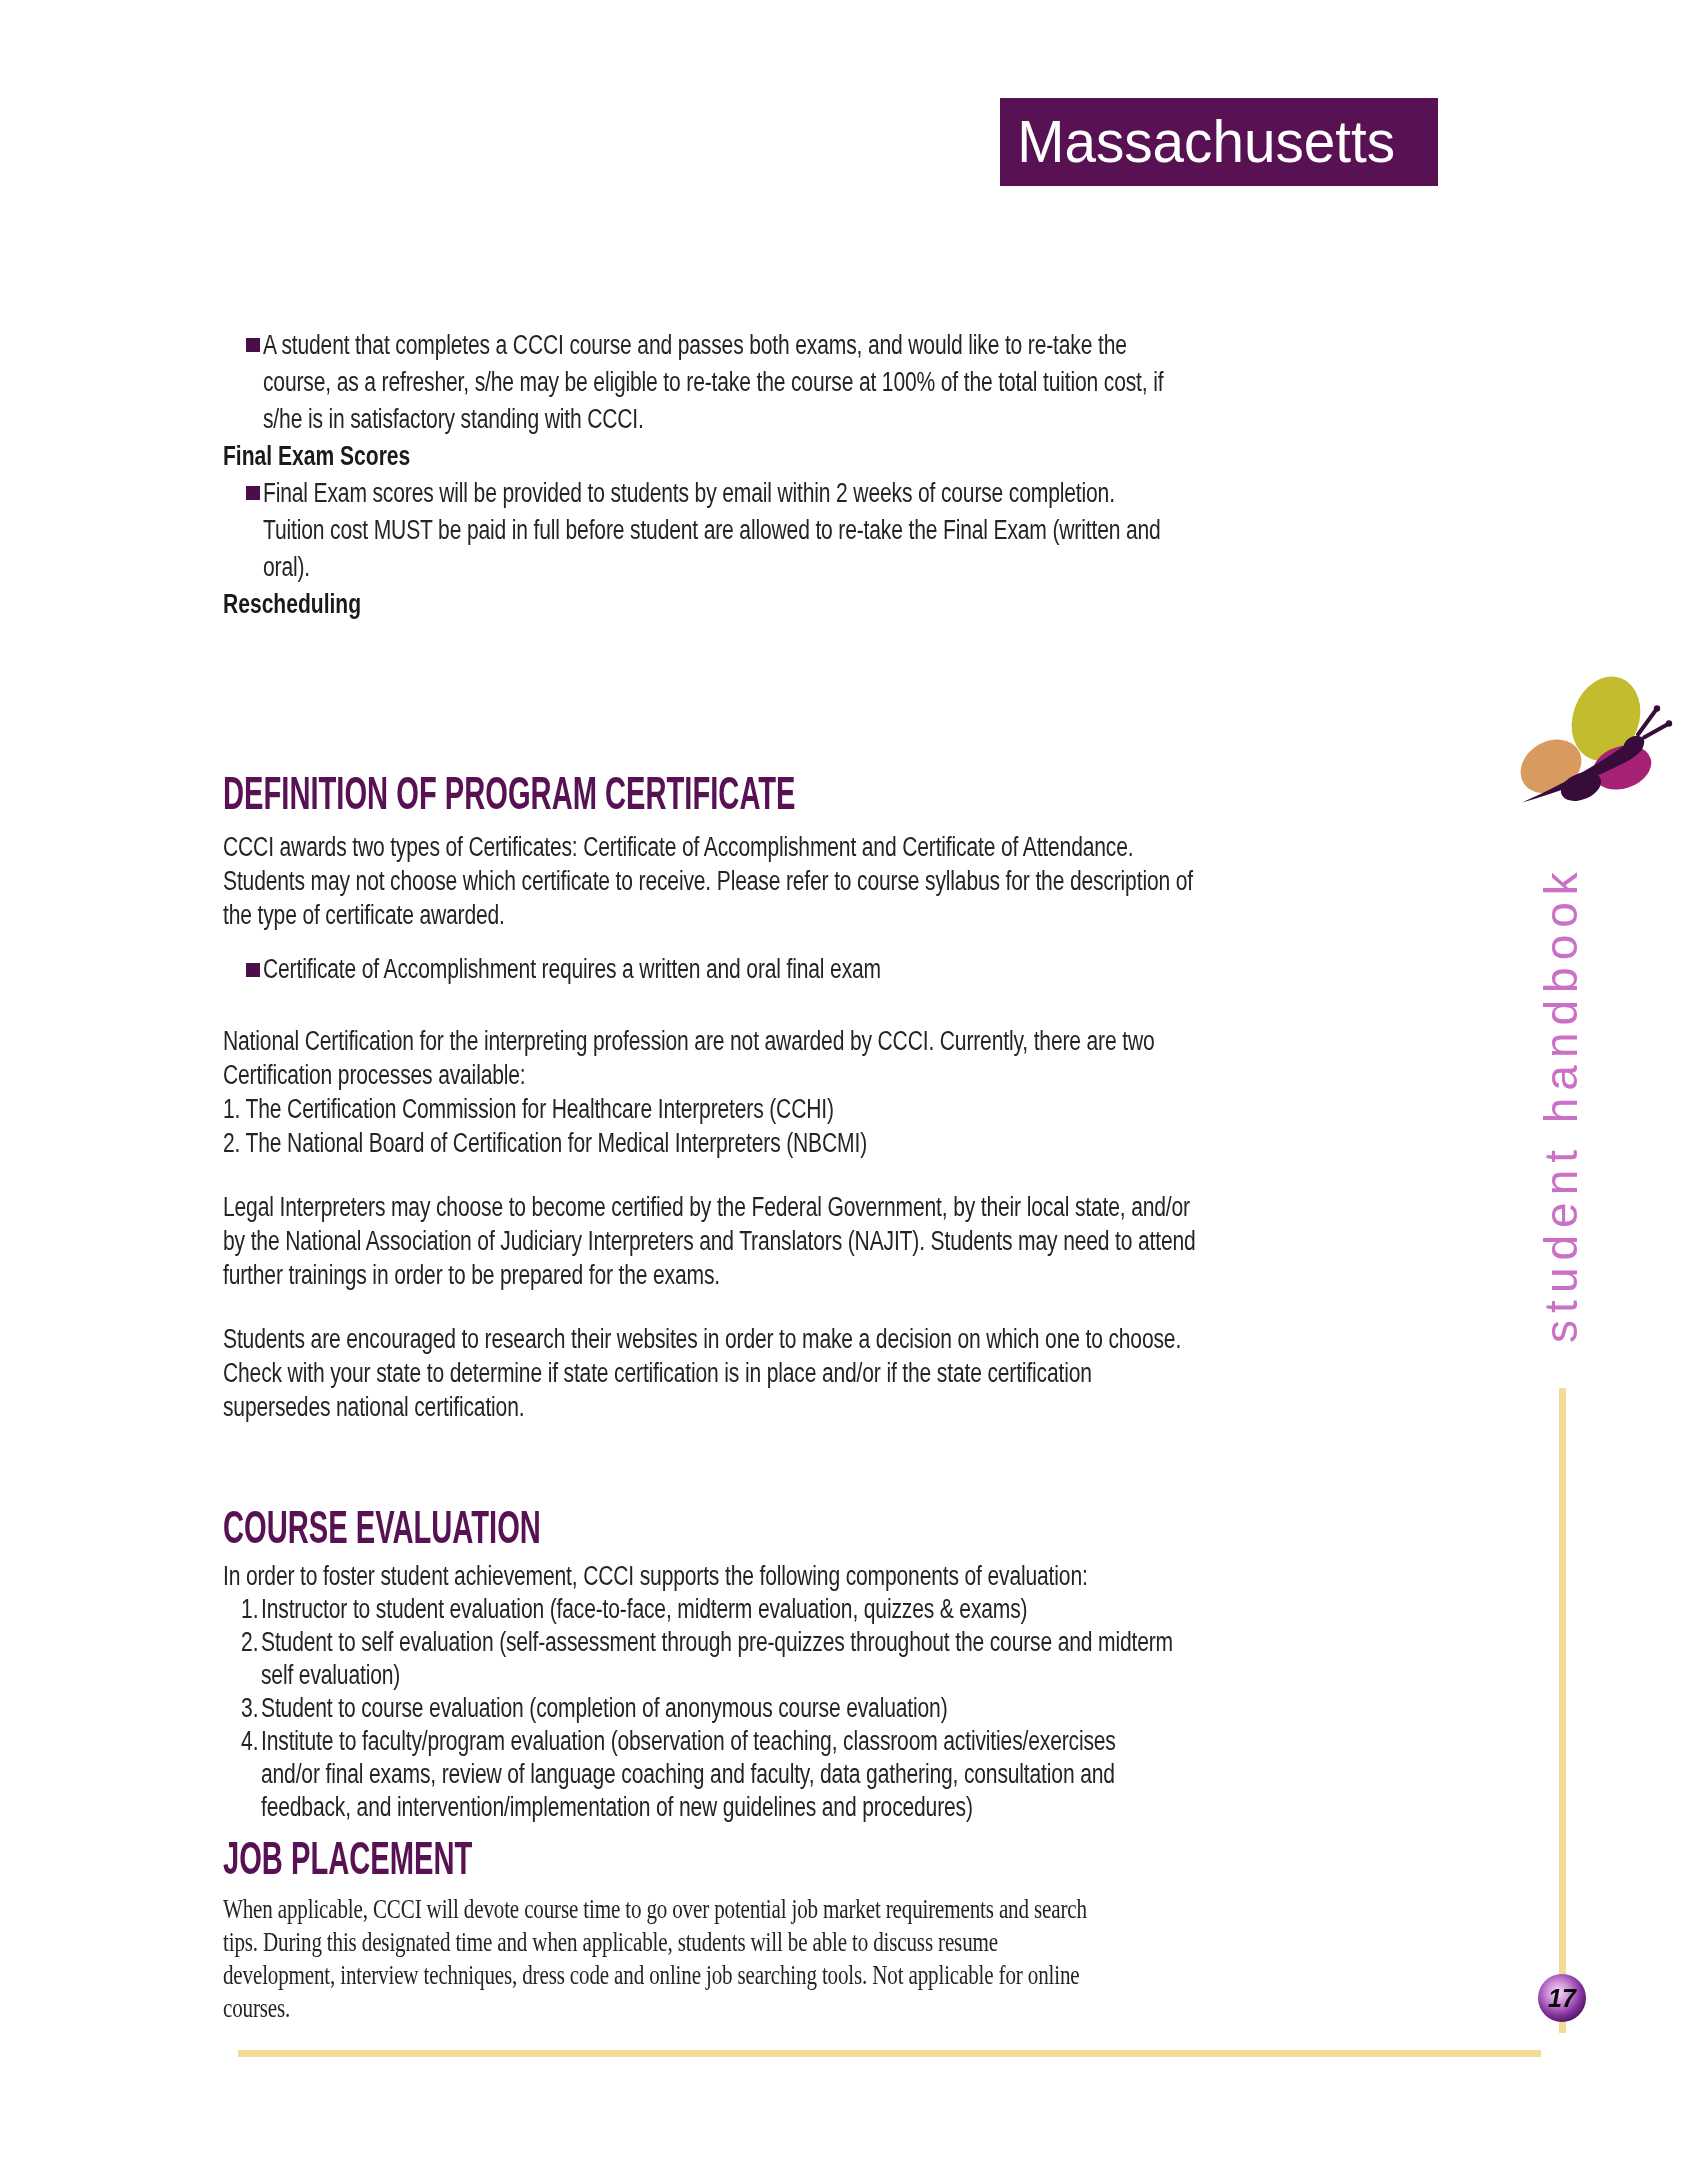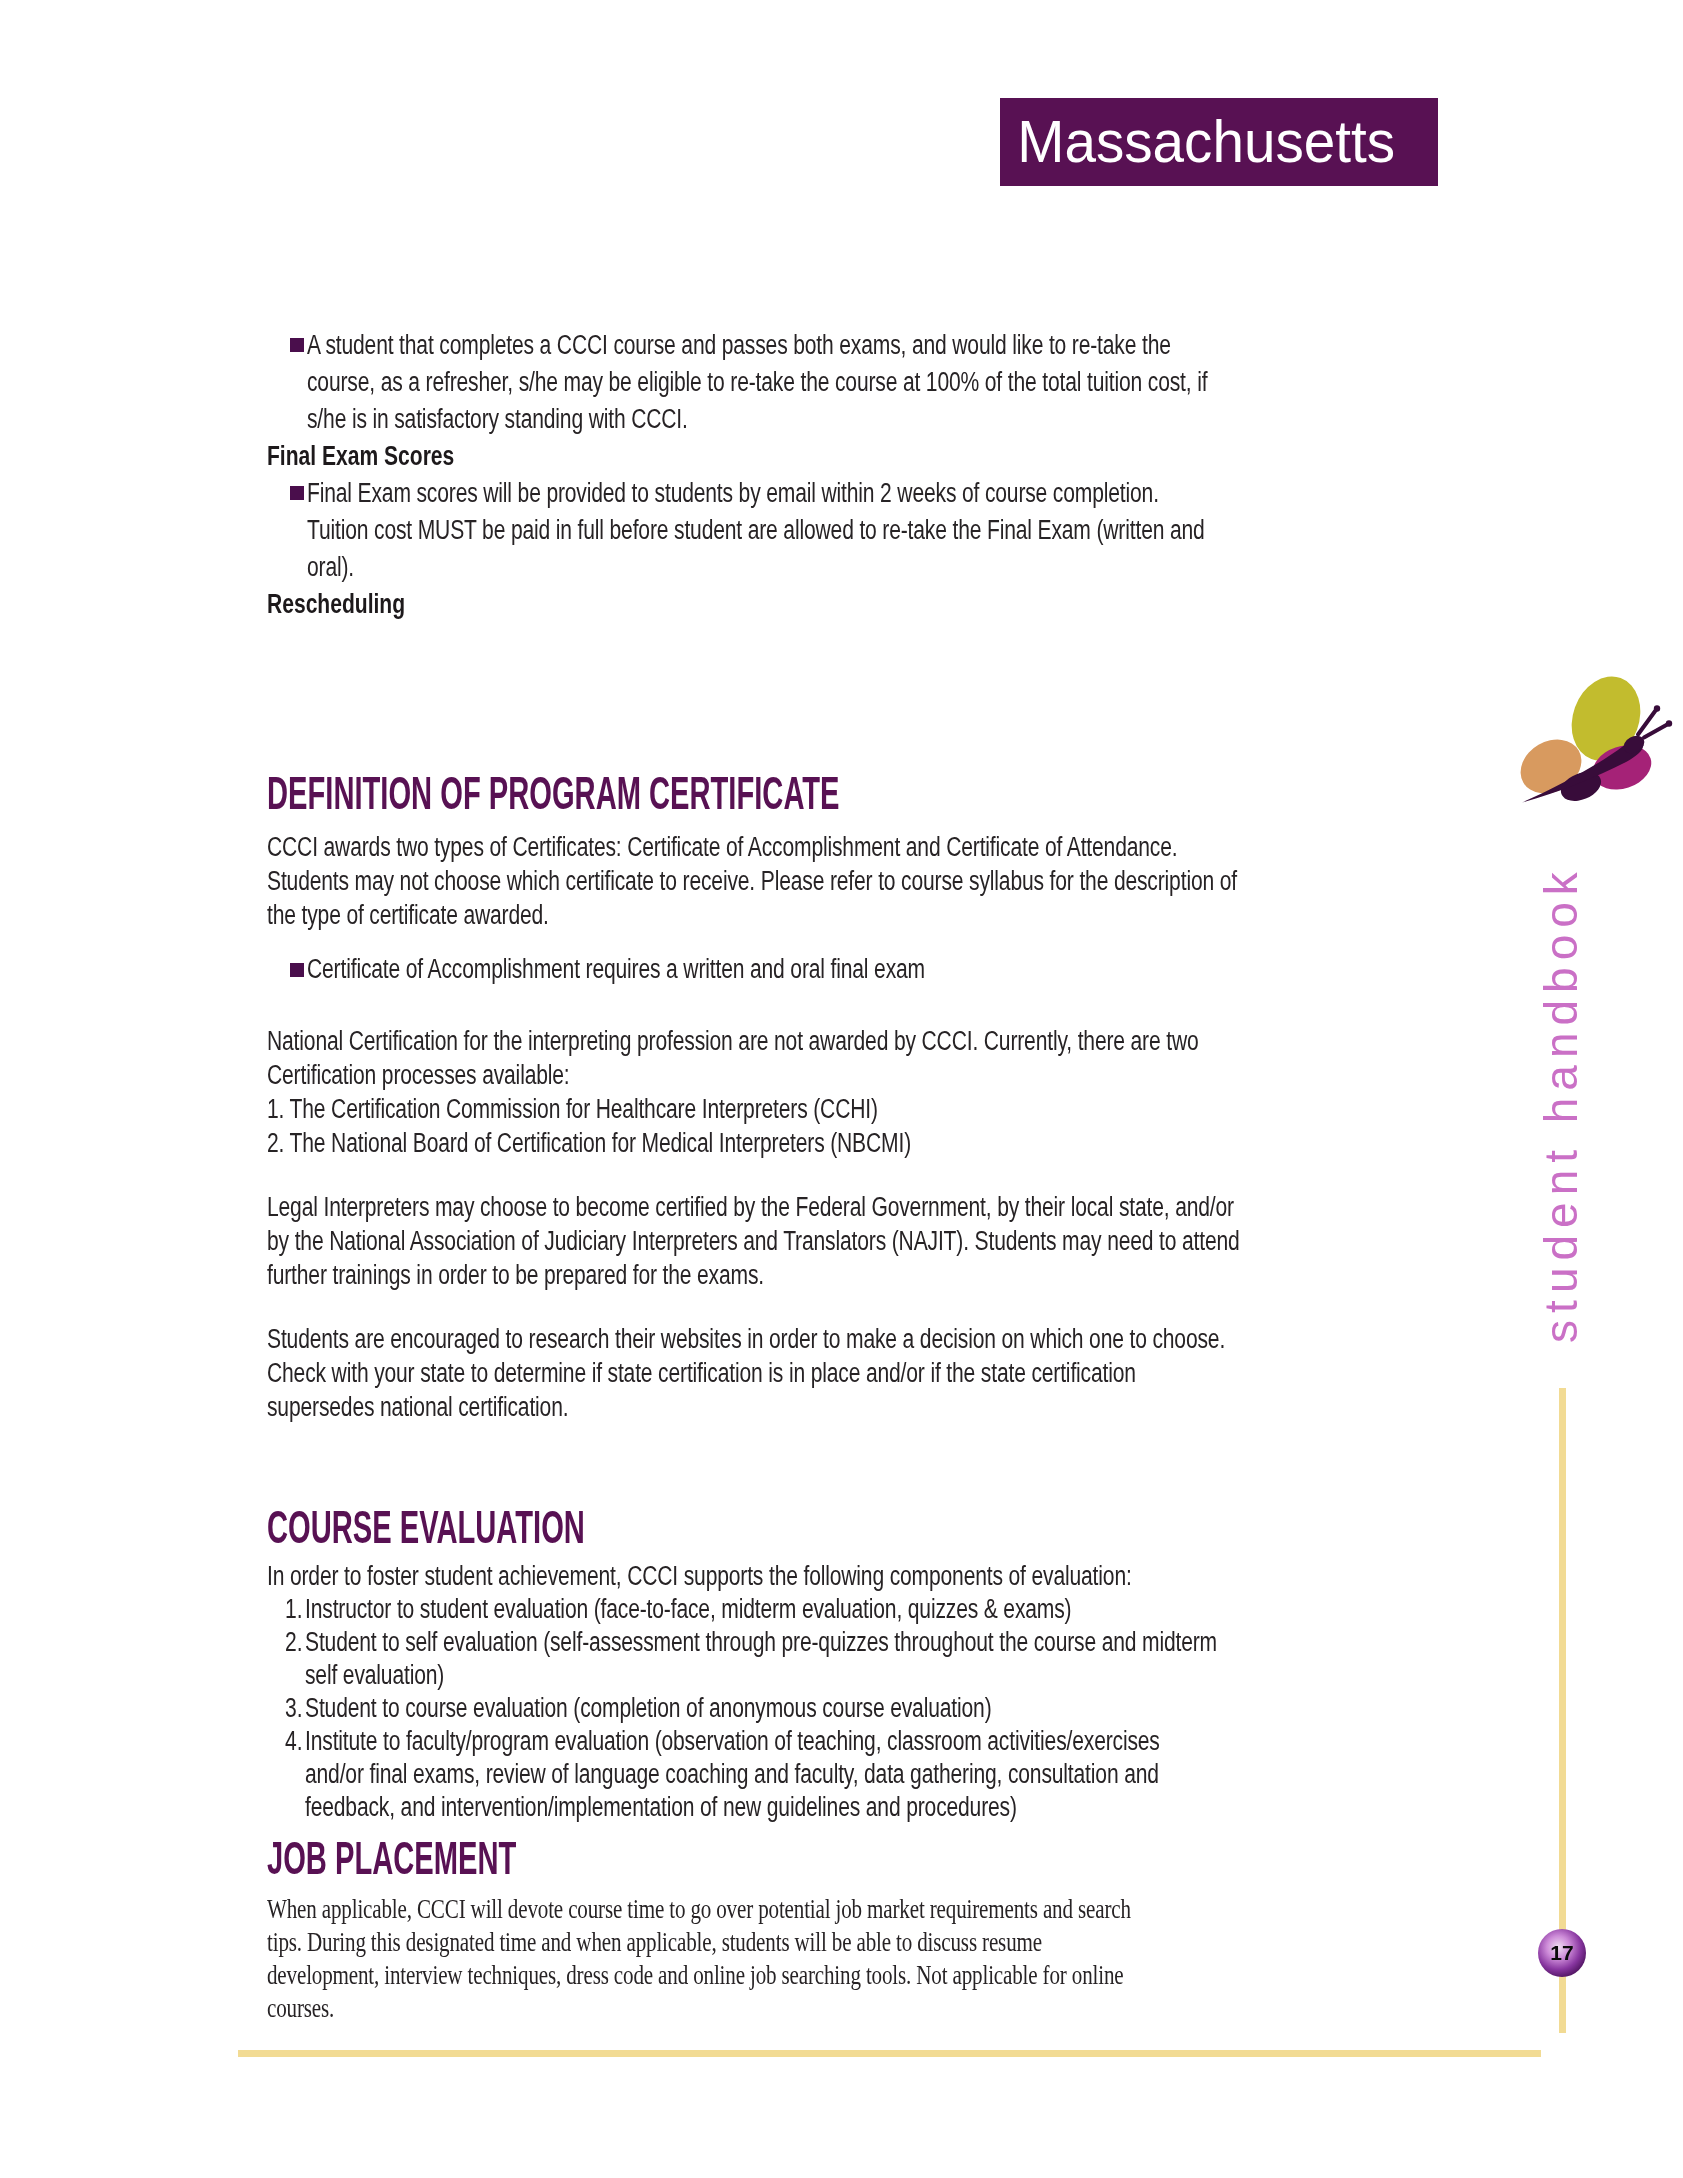--- a/index.html
+++ b/index.html
@@ -18,21 +18,21 @@
     background:#581153;
     display:flex;align-items:flex-end;
   }
   .banner span{
     color:#ffffff;font-size:59px;line-height:88px;
     padding-left:18px;white-space:nowrap;
     transform:scaleX(0.96);transform-origin:0 50%;
   }
 
   
-  .sec{position:absolute;left:223px;width:1277px;margin-left:44px;}
+  .sec{position:absolute;left:223px;width:1277px;}
   .sec-0{--lh:37px;}
   .sec-1{--lh:34px;}
   .sec-2,.sec-3{--lh:33px;}
 
   .line{
     font-size:27px;line-height:var(--lh);
     letter-spacing:-0.2px;white-space:nowrap;
     transform:scaleX(0.78);transform-origin:0 0;
   }
   .subheading{
@@ -74,26 +74,27 @@
   }
   .vline{
     position:absolute;left:1559px;top:1388px;width:7px;height:645px;
     background:#f2db94;
   }
   .hline{
     position:absolute;left:238px;top:2050px;width:1303px;height:7px;
     background:#f2db94;
   }
   .pagenum{
-    position:absolute;left:1538px;top:1929px;width:48px;height:48px;
+    position:absolute;left:1538px;top:1974px;width:48px;height:48px;
     border-radius:50%;
     background:radial-gradient(circle at 42% 38%, #f0e0f2 0%, #cd8bd8 28%, #8836a0 55%, #470f56 80%, #270636 100%);
     display:flex;align-items:center;justify-content:center;
-    color:#0b0b0b;font-size:21px;font-weight:bold;
+    color:#0b0b0b;font-size:25px;font-weight:bold;
     z-index:3;
+    font-style:italic;
   }
 </style>
 </head>
 <body>
 
 <div class="page">
 
   <div class="banner">
     <span>Massachusetts</span>
   </div>

